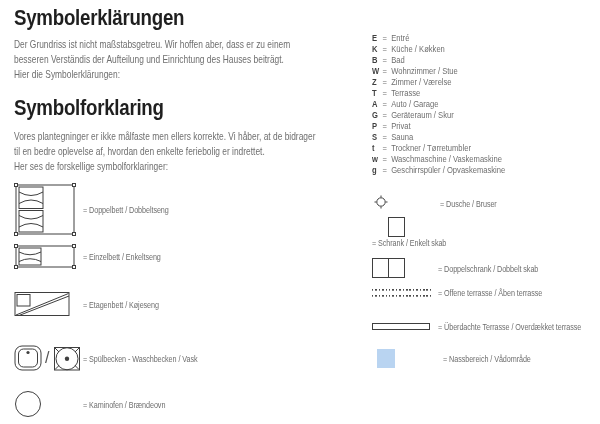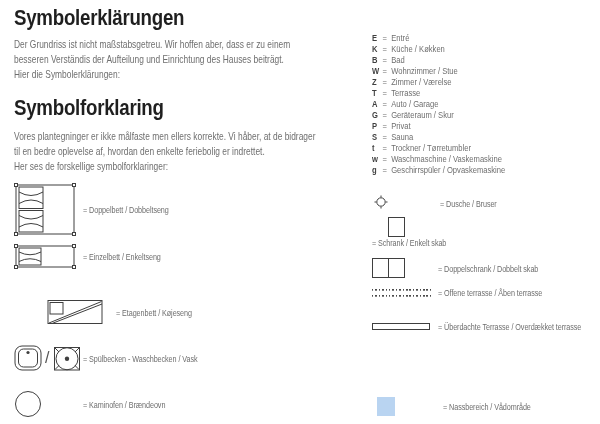--- a/index.html
+++ b/index.html
@@ -91,21 +91,21 @@
         <rect class="post" x="0.5" y="21.5" width="3" height="3"></rect>
         <rect class="post" x="58.5" y="21.5" width="3" height="3"></rect>
         <rect x="5" y="4" width="22" height="17"></rect>
         <path d="M5,8 Q16,13.5 27,8"></path>
         <path d="M5,17.5 Q16,12 27,17.5"></path>
       </svg>
     </div>
     <span class="sym-label">= Einzelbett / Enkeltseng</span>
   </div>
 
-  <div class="sym-row" style="top:298px;height:28px;margin-left:33px;">
+  <div class="sym-row" style="top:290px;height:28px;">
     <div class="sym-icon">
       <svg class="sym" width="56" height="26" viewBox="0 0 56 26">
         <rect x="1" y="1.5" width="54" height="23"></rect>
         <rect x="3" y="3.5" width="13" height="11.5"></rect>
         <line x1="2" y1="24" x2="54.5" y2="2.5"></line>
         <line x1="5" y1="24.5" x2="55" y2="5"></line>
       </svg>
     </div>
     <span class="sym-label">= Etagenbett / Køjeseng</span>
   </div>
@@ -193,21 +193,21 @@
     <span class="sym-label">= Offene terrasse / Åben terrasse</span>
   </div>
 
   <div class="rsym-row" style="top:321px;height:10px;">
     <div class="rsym-icon">
       <div class="cov"></div>
     </div>
     <span class="sym-label">= Überdachte Terrasse / Overdækket terrasse</span>
   </div>
 
-  <div class="rsym-row" style="top:348px;height:21px;margin-top:48px;">
+  <div class="rsym-row" style="top:348px;height:21px;">
     <div class="rsym-icon" style="padding-left:5px;">
       <div class="swatch-wet" style="background: rgb(185, 212, 241);"></div>
     </div>
     <span class="sym-label">= Nassbereich / Vådområde</span>
   </div>
 
 
 </div>
 
 </body></html>

